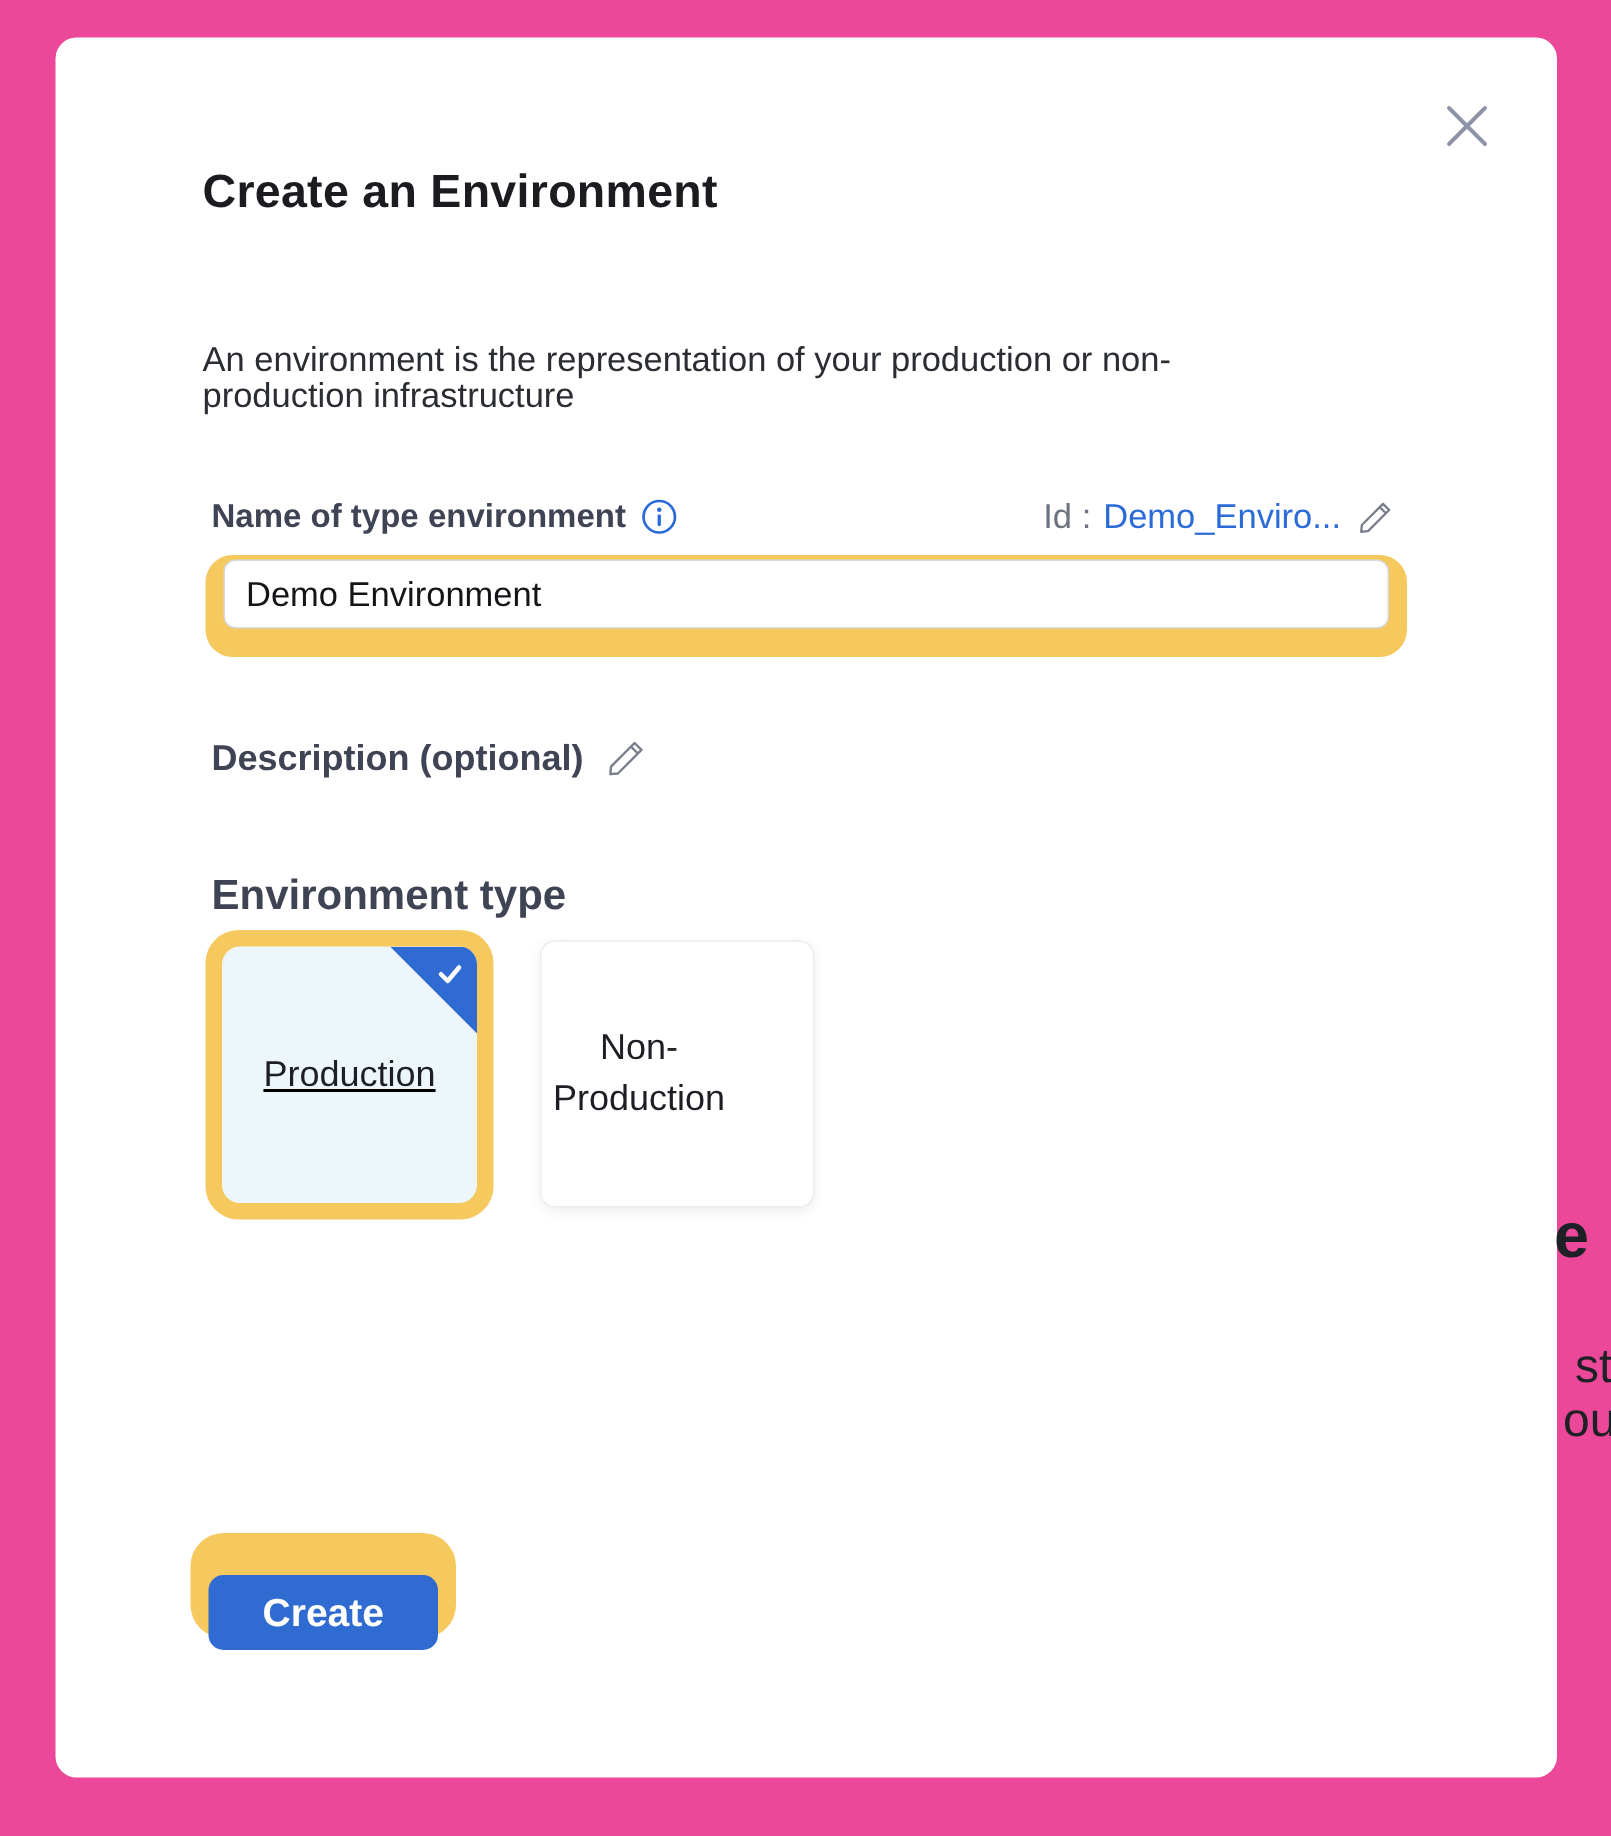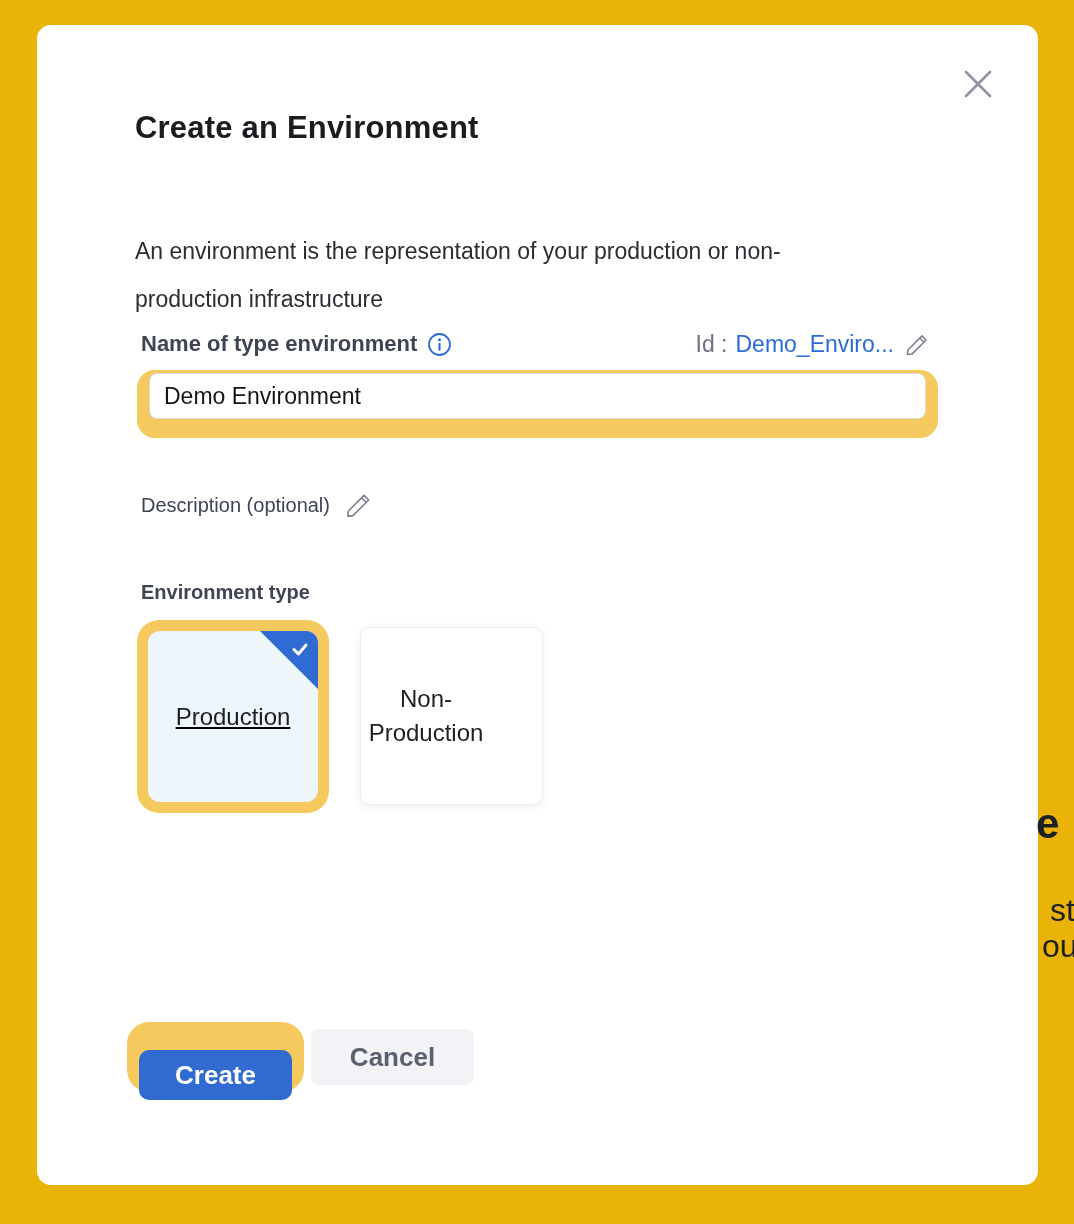--- a/index.html
+++ b/index.html
@@ -1,21 +1,21 @@
 <!DOCTYPE html>
 <html><head>
 <meta charset="utf-8">
 <style>
   html,body { margin:0; padding:0; }
   body { font-family:"Liberation Sans", sans-serif; }
 
   .stage {
     position:relative;
     width:1074px; height:1224px;
-    background:#eab308;
+    background:#ec4899;
     overflow:hidden;
   }
 
   .modal {
     position:absolute;
     left:37px; top:25px;
     width:1001px; height:1160px;
     background:#ffffff;
     border-radius:14px;
   }
@@ -33,21 +33,21 @@
     left:98px; top:85px;
     font-size:31px; font-weight:700;
     color:#1b1c20;
     letter-spacing:0.2px;
   }
 
   .modal-intro {
     position:absolute;
     left:98px; top:202px;
     width:745px;
-    font-size:23px; line-height:48px;
+    font-size:23px; line-height:24px;
     color:#2a2d32;
   }
 
   .field-label-row {
     position:absolute;
     left:104px; top:306px;
     width:790px;
     display:flex; align-items:center;
   }
   .field-label {
@@ -88,29 +88,29 @@
     outline:none;
     background:#ffffff;
   }
 
   .desc-label-row {
     position:absolute;
     left:104px; top:466px;
     display:flex; align-items:center;
   }
   .desc-label {
-    font-size:20px; font-weight:400;
+    font-size:24px; font-weight:700;
     color:#3f4454;
   }
   .desc-edit { margin-left:14px; display:inline-flex; cursor:pointer; }
 
   .envtype-label {
     position:absolute;
     left:104px; top:556px;
-    font-size:20px; font-weight:600;
+    font-size:28px; font-weight:600;
     color:#3f4454;
   }
 
   .card-ring {
     position:absolute;
     left:100px; top:595px;
     width:192px; height:193px;
     border-radius:22px;
     padding:11px;
   }
@@ -260,21 +260,20 @@
     </div>
 
     <div class="card-plain">
       <span class="card-label">Non-Production</span>
     </div>
 
     <div class="highlight-ring create-ring">
       <button class="create-btn">Create</button>
     </div>
 
-    <button class="cancel-btn">Cancel</button>
 
   </div>
 
   <span class="cutoff cutoff-e">e</span>
   <span class="cutoff cutoff-st">st</span>
   <span class="cutoff cutoff-ou">ou</span>
 
 </div>
 
 </body></html>

